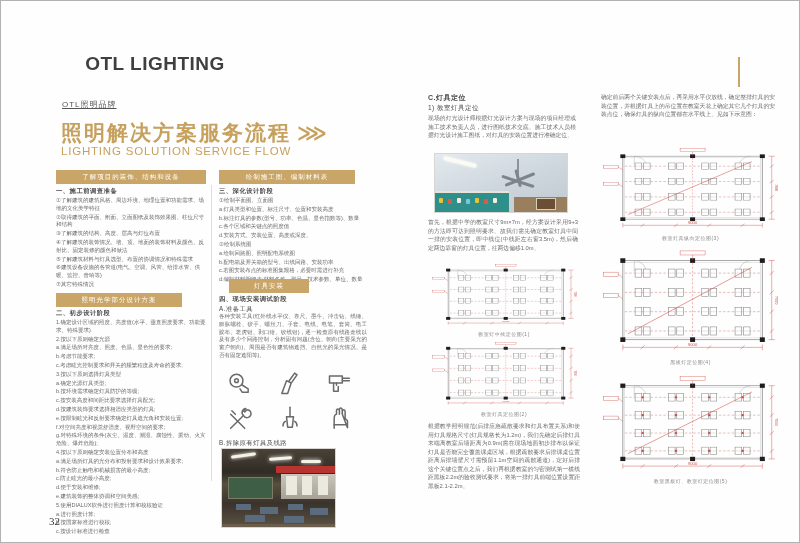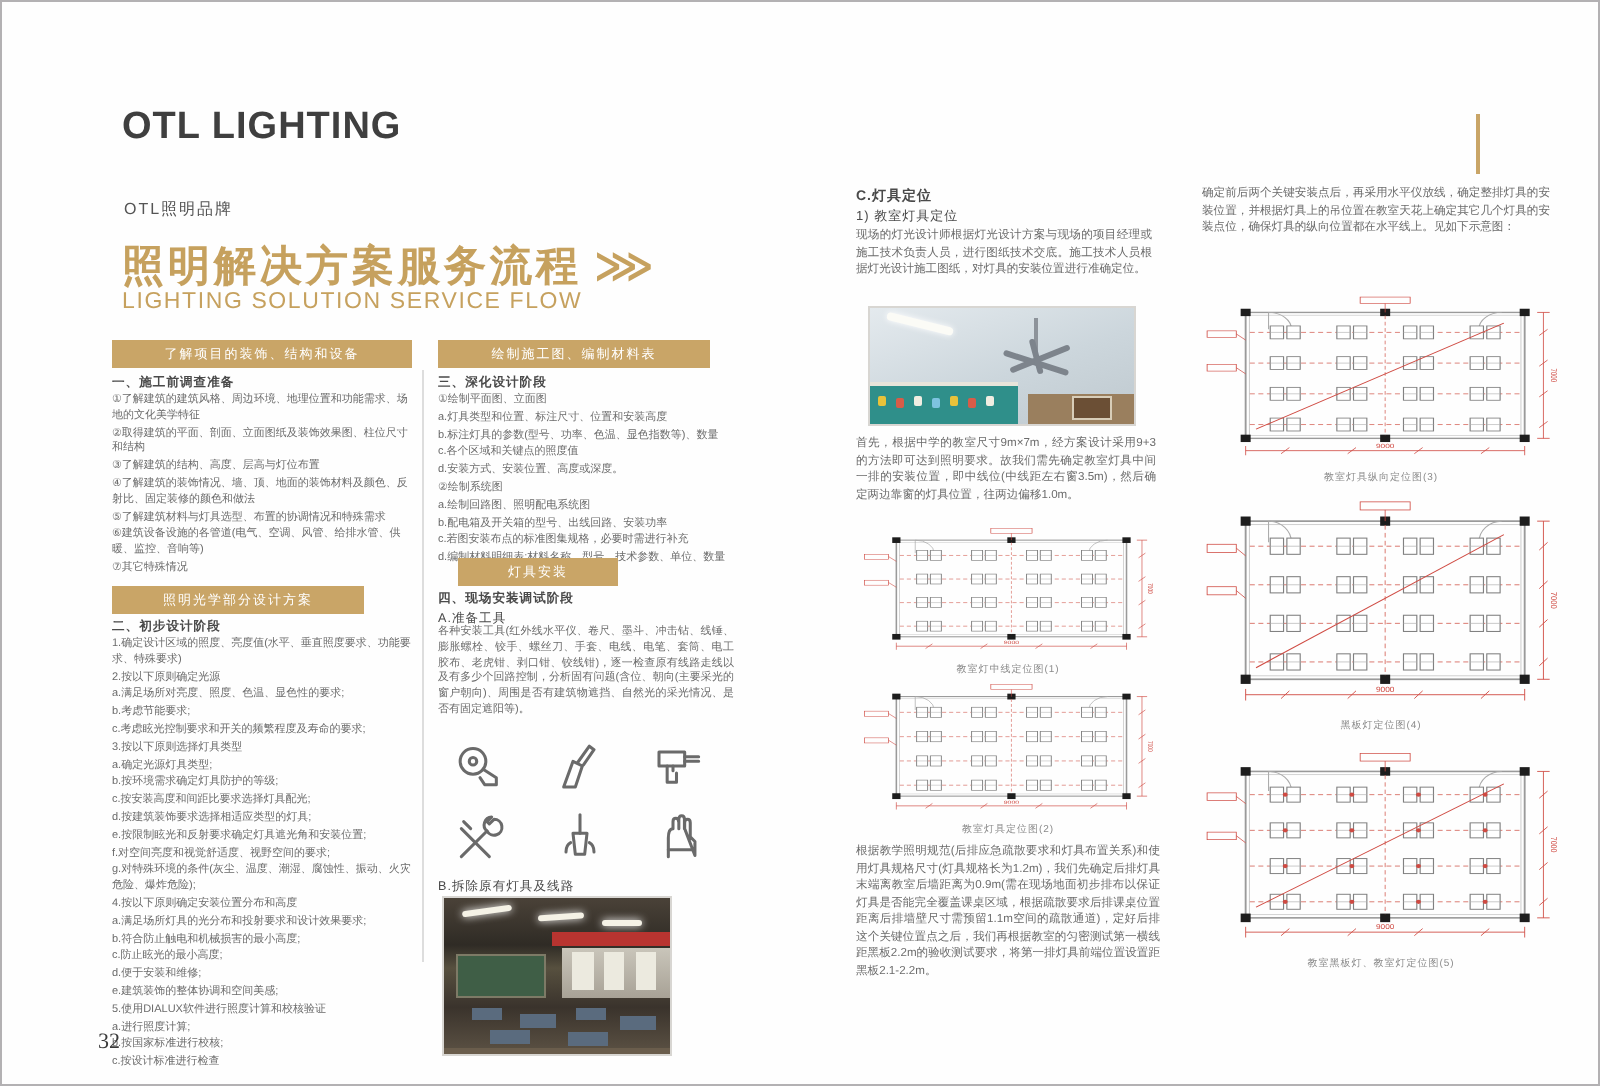--- a/index.html
+++ b/index.html
@@ -1,20 +1,20 @@
 <!DOCTYPE html>
 <html><head>
 <meta charset="utf-8">
 <style>
   html,body{margin:0;padding:0;background:#e9e7e4;font-family:"Liberation Sans","DejaVu Sans",sans-serif;}
   #spread{position:relative;width:800px;height:543px;background:#fefefe;border:1px solid #b3b1b3;box-sizing:border-box;overflow:hidden;}
   .abs{position:absolute;}
   
   .brand-title{font-size:19px;font-weight:600;color:#3f3f3f;line-height:1.18;letter-spacing:.5px;}
-  .brand-sub{font-size:8px;color:#555;letter-spacing:1px;}
+  .brand-sub{font-size:8px;color:#555;letter-spacing:1px;text-decoration:underline;}
   .main-title{font-size:21px;font-weight:700;color:#c6a15e;letter-spacing:2px;white-space:nowrap;}
   .main-title .arrows{font-weight:700;margin-left:6px;}
   .main-sub{font-size:11.5px;color:#c6a15e;letter-spacing:.8px;font-weight:500;}
   
   .ribbon{background:#c9a567;color:#fff;font-size:6.5px;text-align:center;padding:2.5px 4px;letter-spacing:1px;}
   
   .sec-title{font-size:6.3px;color:#4a4a4a;font-weight:700;letter-spacing:.5px;}
   .tiny{font-size:5.5px;color:#6b6b6b;line-height:1.42;}
   .tiny .ln{margin:0 0 1px 0;}
   .para{font-size:5.8px;color:#6b6b6b;line-height:1.48;text-align:justify;}
@@ -45,21 +45,21 @@
   .ph2 .wallr{position:absolute;background:#9a7f5e;}
   .ph2 .frame{position:absolute;background:#6b4f35;border:1px solid #d8cdb8;}
 </style>
 </head>
 <body>
 
 <div id="spread">
 
   <div class="abs" style="left:0;top:0;width:400px;height:543px;">
 
-    <div class="abs brand-title" style="left:60px;top:52px;width:220px;">
+    <div class="abs brand-title" style="left:44px;top:52px;width:220px;text-align:center;">
       <div>OTL LIGHTING</div>
     </div>
     <div class="abs brand-sub" style="left:61px;top:98px;">OTL照明品牌</div>
 
     <div class="abs main-sub" style="left:60px;top:144px;">LIGHTING SOLUTION SERVICE FLOW</div>
     <div class="abs main-title" style="left:60px;top:118px;">
       <span>照明解决方案服务流程</span><span class="arrows">⋙</span>
     </div>
 
     <div class="abs vrule" style="left:210px;top:184px;height:296px;"></div>

